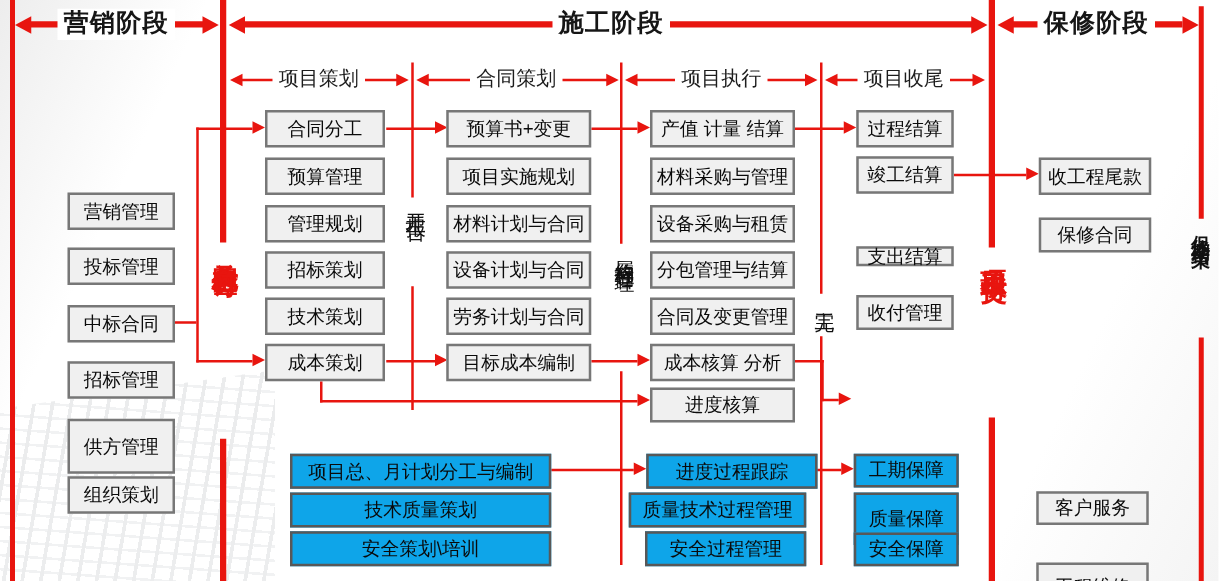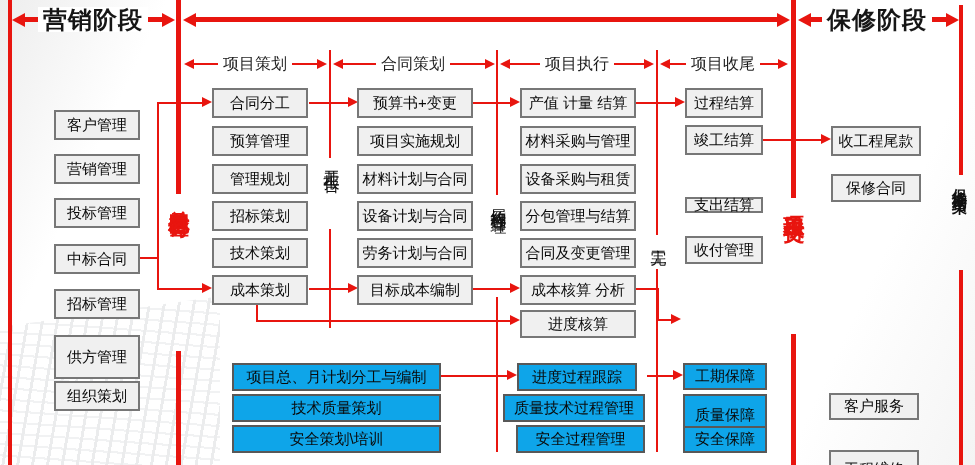--- a/index.html
+++ b/index.html
@@ -20,21 +20,21 @@
   .ah-l{position:absolute;width:0;height:0;border-top:5px solid transparent;
         border-bottom:5px solid transparent;border-right:10px solid var(--red);}
   .big.ah-r{border-top-width:7px;border-bottom-width:7px;border-left-width:13px;}
   .big.ah-l{border-top-width:7px;border-bottom-width:7px;border-right-width:13px;}
   .bx{position:absolute;box-sizing:border-box;border:2px solid #777;background:#f0f0f0;
       color:#0a0a0a;font-size:15px;display:flex;align-items:center;justify-content:center;
       white-space:nowrap;z-index:3;}
   .bx2{border-color:#585858;background:#0ea5e9;}
   .lbl{position:absolute;background:#fff;padding:0 5px;white-space:nowrap;
        transform:translateX(-50%);z-index:4;}
-  .phase-lbl{font-size:24px;font-weight:bold;color:#161616;letter-spacing:1px;line-height:25px;}
+  .phase-lbl{font-size:20px;font-weight:bold;color:#161616;letter-spacing:1px;line-height:25px;}
   .stage-lbl{font-size:16px;color:#1d1d1d;line-height:20px;}
   .vtxt{position:absolute;writing-mode:vertical-rl;text-orientation:upright;white-space:nowrap;
         transform:translateX(-50%);z-index:4;}
   .vred{color:var(--red);font-weight:bold;font-size:21px;letter-spacing:1px;}
   .vblk{color:#111;font-size:16px;letter-spacing:2px;}
   .vblk-b{color:#111;font-size:15px;font-weight:bold;letter-spacing:3px;}
 </style>
 </head>
 <body>
 
@@ -63,20 +63,21 @@
 
   <div class="ah-l big" style="left:183px;top:13px"></div>
   <div class="hl" style="left:195px;top:17px;width:584px;height:5px"></div>
   <div class="ah-r big" style="left:777px;top:13px"></div>
 
   <div class="ah-l big" style="left:798px;top:13px"></div>
   <div class="hl" style="left:810px;top:17px;width:136px;height:5px"></div>
   <div class="ah-r big" style="left:946px;top:13px"></div>
 
   <div class="lbl phase-lbl" style="left:93px;top:7px">营销阶段</div>
+  <div class="lbl phase-lbl" style="left:489px;top:7px">施工阶段</div>
   <div class="lbl phase-lbl" style="left:877px;top:7px">保修阶段</div>
 
   <div class="ah-l" style="left:184px;top:59px"></div>
   <div class="hl" style="left:193px;top:63px;width:125px"></div>
   <div class="ah-r" style="left:317px;top:59px"></div>
 
   <div class="ah-l" style="left:333px;top:59px"></div>
   <div class="hl" style="left:342px;top:63px;width:144px"></div>
   <div class="ah-r" style="left:485px;top:59px"></div>
 
@@ -129,21 +130,20 @@
 
   <div class="vl" style="left:256px;top:305px;height:17px"></div>
   <div class="hl" style="left:256px;top:320px;width:254px"></div>
   <div class="ah-r" style="left:510px;top:315px"></div>
 
   <div class="hl" style="left:441px;top:375px;width:66px"></div>
   <div class="ah-r" style="left:507px;top:370px"></div>
   <div class="hl" style="left:647px;top:375px;width:26px"></div>
   <div class="ah-r" style="left:673px;top:370px"></div>
 
-  <div class="bx" style="left:54px;top:110px;width:86px;height:30px">客户管理</div>
   <div class="bx" style="left:54px;top:154px;width:86px;height:30px">营销管理</div>
   <div class="bx" style="left:54px;top:244px;width:86px;height:30px">中标合同</div>
   <div class="bx" style="left:54px;top:198px;width:86px;height:30px">投标管理</div>
   <div class="bx" style="left:54px;top:289px;width:86px;height:30px">招标管理</div>
   <div class="bx" style="left:54px;top:335px;width:86px;height:44px">供方管理</div>
   <div class="bx" style="left:54px;top:381px;width:86px;height:30px">组织策划</div>
 
   <div class="bx" style="left:212px;top:88px;width:96px;height:30px">合同分工</div>
   <div class="bx" style="left:212px;top:126px;width:96px;height:30px">预算管理</div>
   <div class="bx" style="left:212px;top:164px;width:96px;height:30px">管理规划</div>
@@ -173,20 +173,20 @@
 
   <div class="bx" style="left:831px;top:126px;width:90px;height:30px">收工程尾款</div>
   <div class="bx" style="left:831px;top:174px;width:90px;height:28px">保修合同</div>
   <div class="bx" style="left:829px;top:393px;width:90px;height:27px">客户服务</div>
   <div class="bx" style="left:829px;top:450px;width:90px;height:39px">工程维修</div>
 
   <div class="bx bx2" style="left:232px;top:363px;width:209px;height:28px">项目总、月计划分工与编制</div>
   <div class="bx bx2" style="left:232px;top:394px;width:209px;height:28px">技术质量策划</div>
   <div class="bx bx2" style="left:232px;top:425px;width:209px;height:28px">安全策划\培训</div>
 
-  <div class="bx bx2" style="left:517px;top:363px;width:120px;height:28px">进度过程跟踪</div>
+  <div class="bx bx2" style="left:517px;top:363px;width:137px;height:28px">进度过程跟踪</div>
   <div class="bx bx2" style="left:503px;top:394px;width:142px;height:28px">质量技术过程管理</div>
   <div class="bx bx2" style="left:516px;top:425px;width:129px;height:28px">安全过程管理</div>
 
   <div class="bx bx2" style="left:683px;top:363px;width:84px;height:27px">工期保障</div>
   <div class="bx bx2" style="left:683px;top:394px;width:84px;height:42px">质量保障</div>
   <div class="bx bx2" style="left:683px;top:426px;width:84px;height:27px">安全保障</div>
 </div>
 
 </body></html>

